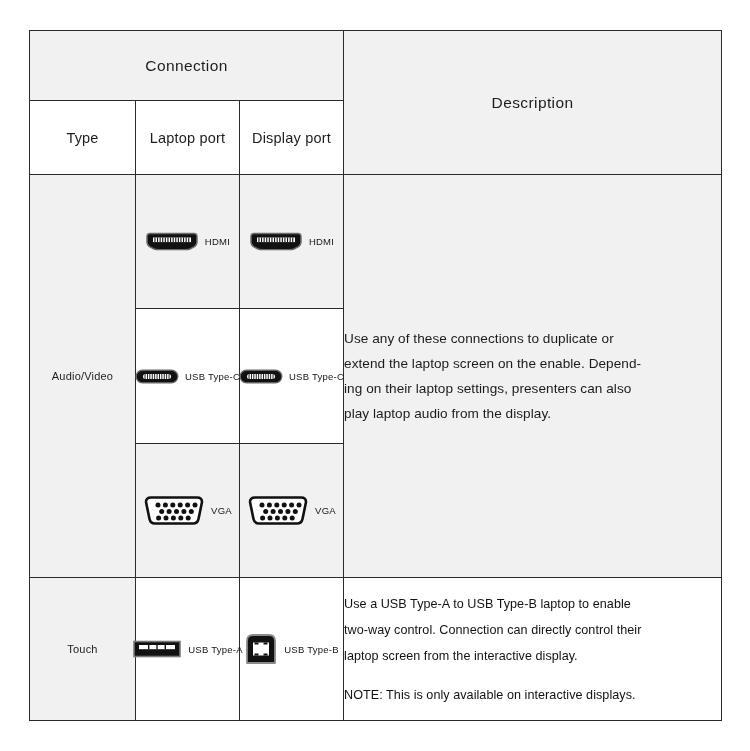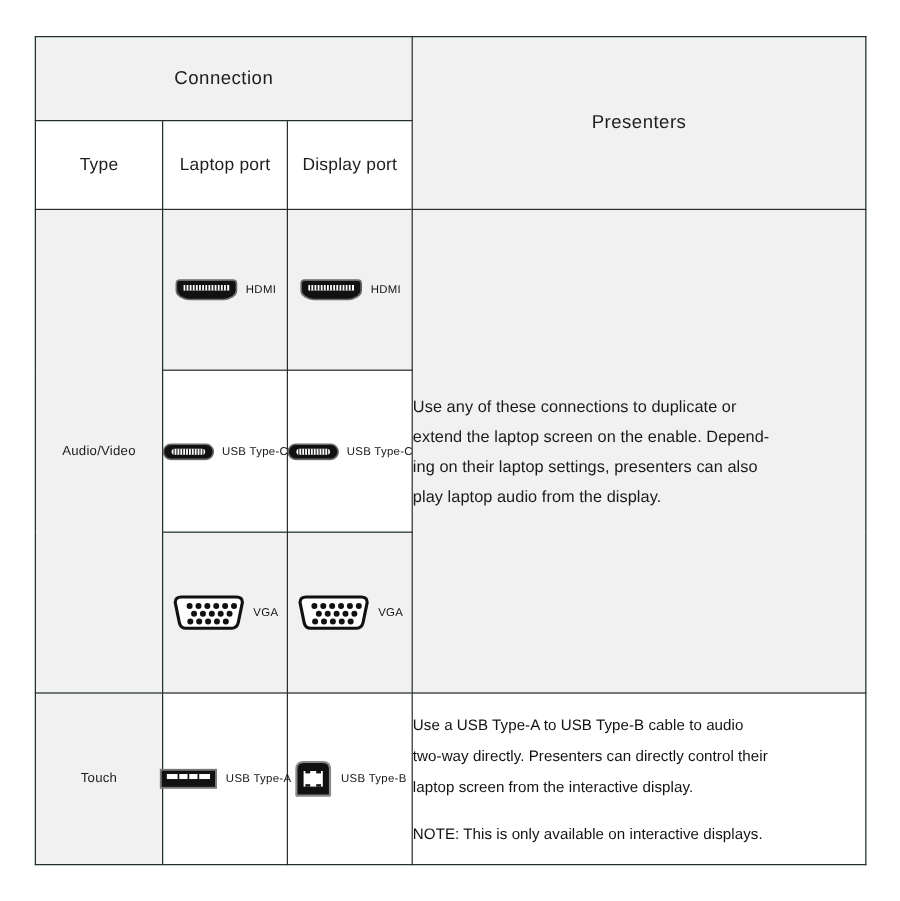--- a/index.html
+++ b/index.html
@@ -111,21 +111,21 @@
     <colgroup>
       <col class="c-type">
         <col class="c-lap">
         <col class="c-dis">
         <col class="c-desc">
     </colgroup>
     <tbody>
 
       <tr>
         <td class="gray hdr-conn" colspan="3">Connection</td>
-        <td class="gray hdr-desc" rowspan="2">Presenters</td>
+        <td class="gray hdr-desc" rowspan="2">Description</td>
       </tr>
 
       <tr>
         <td class="white hdr-sub">Type</td>
         <td class="white hdr-sub">Laptop port</td>
         <td class="white hdr-sub">Display port</td>
       </tr>
 
       <tr>
         <td class="gray type-cell" rowspan="3">Audio/Video</td>
@@ -341,22 +341,22 @@
                   <rect x="19.5" y="21.5" width="4" height="2"></rect>
                 </g>
               </svg>
             </span>
             <span class="port-label">USB Type-B</span>
           </div>
         </td>
 
         <td class="white desc-cell">
           <div class="desc-touch">
-            <div>Use a USB Type-A to USB Type-B cable to audio</div>
-            <div>two-way directly. Presenters can directly control their</div>
+            <div>Use a USB Type-A to USB Type-B laptop to enable</div>
+            <div>two-way control. Connection can directly control their</div>
             <div>laptop screen from the interactive display.</div>
             <span class="gap"></span>
             <div>NOTE: This is only available on interactive displays.</div>
           </div>
         </td>
       </tr>
 
     </tbody>
   </table>
 

